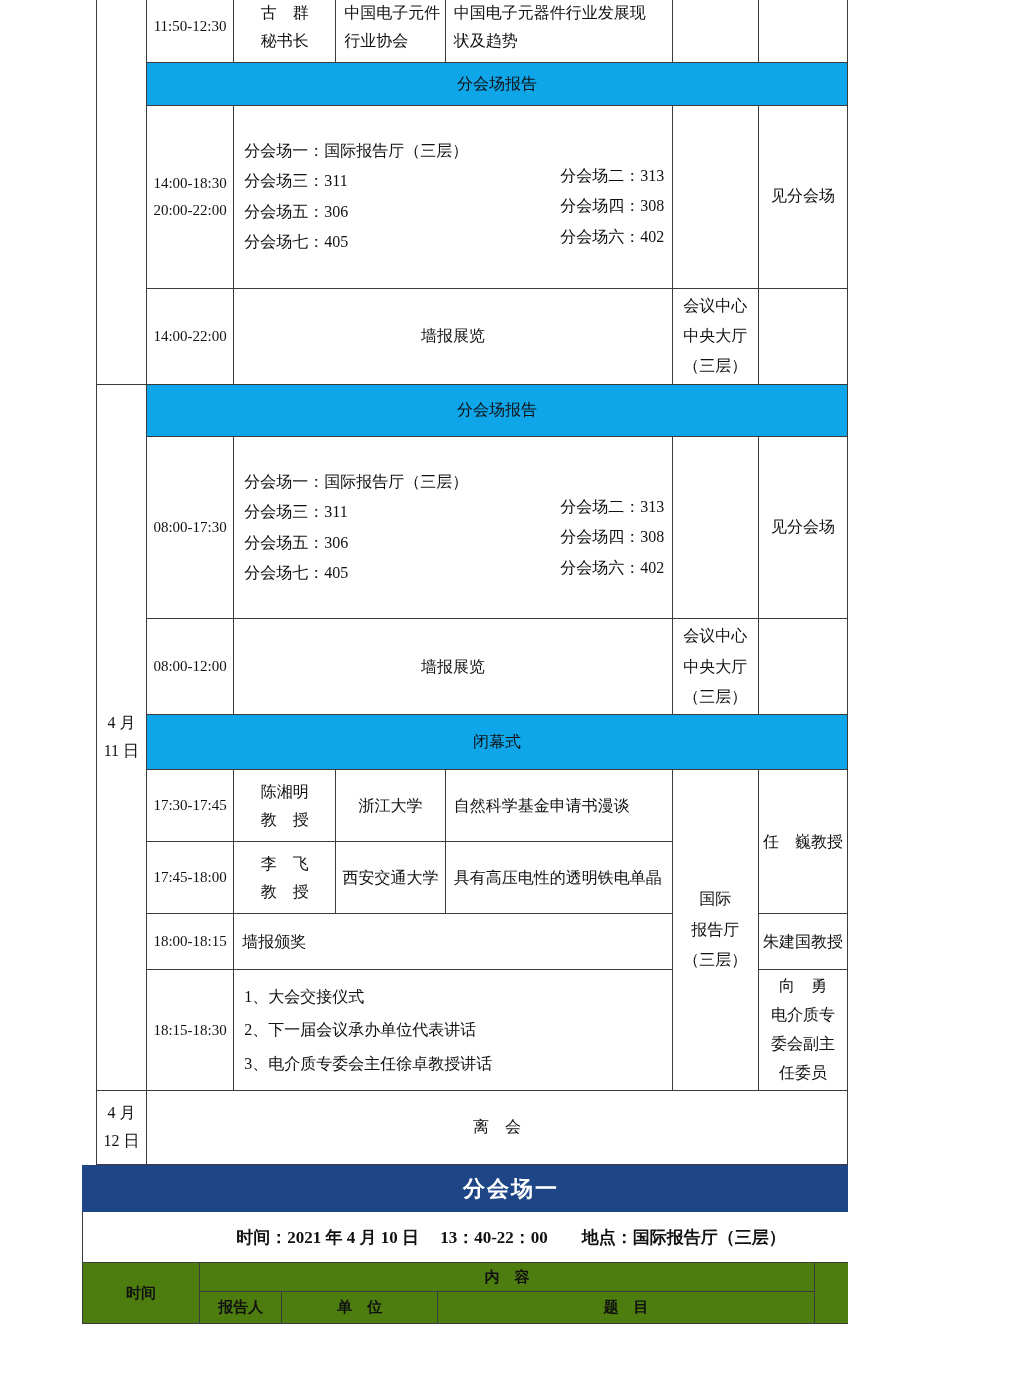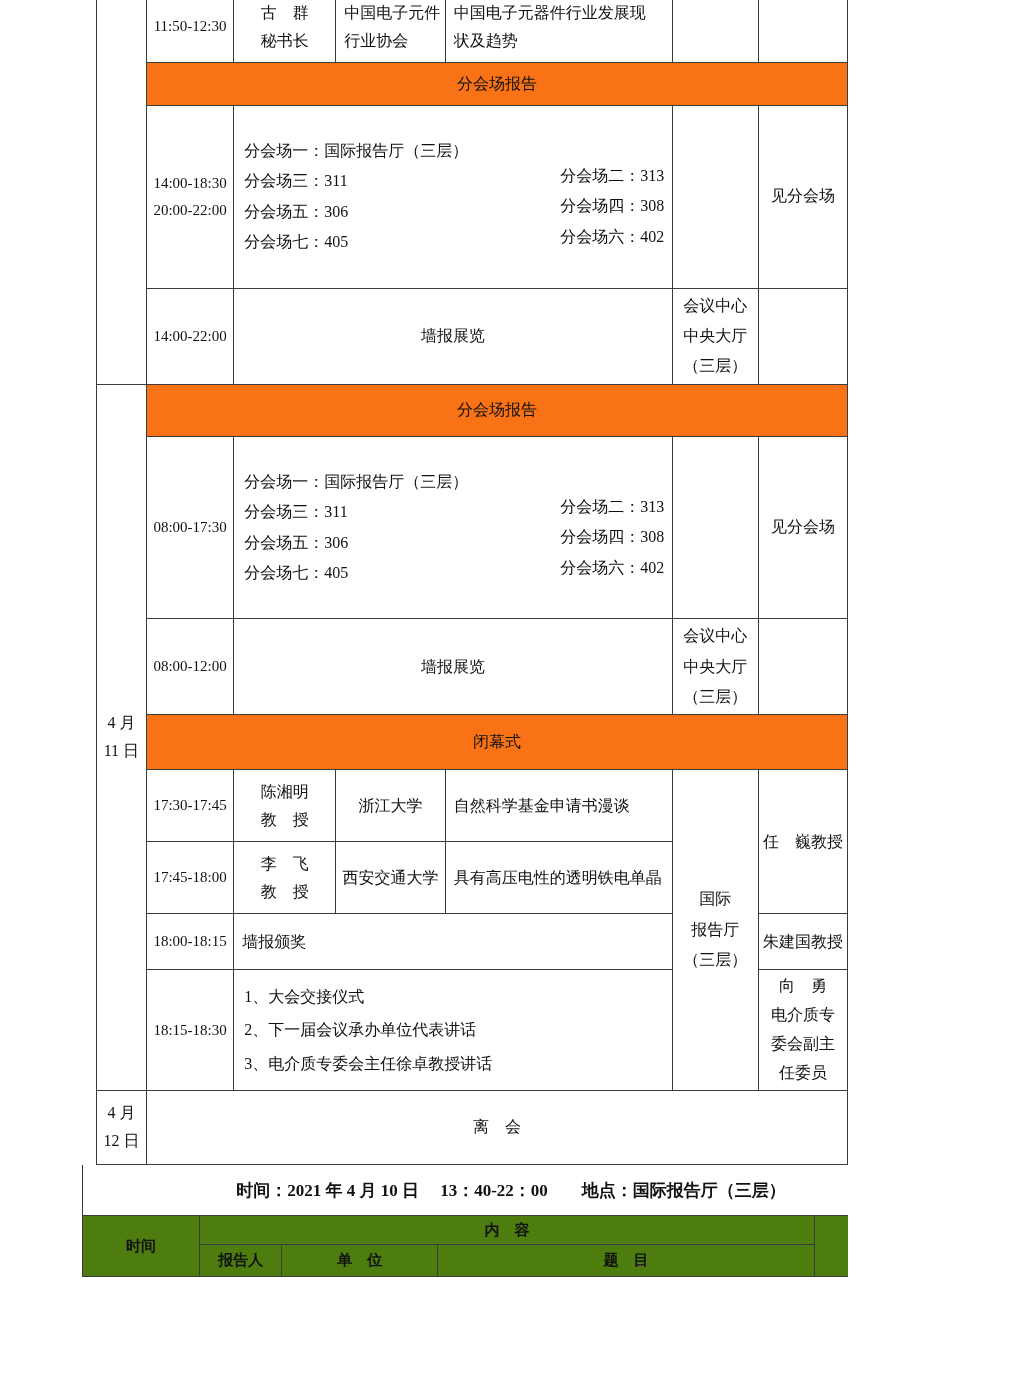--- a/index.html
+++ b/index.html
@@ -20,21 +20,21 @@
   td {
     border:1px solid #3b3b3b;
     vertical-align:middle;
     text-align:center;
     font-size:16px;
     white-space:pre-line;
     line-height:1.75;
     padding:2px 4px;
     overflow:hidden;
   }
-  .sec-header { background:#f97316; font-size:16px; }
+  .sec-header { background:#0ea5e9; font-size:16px; }
   .time-cell { font-size:15px; line-height:1.8; }
   .left-cell { text-align:left; padding-left:8px; }
   .venues { display:flex; text-align:left; padding-left:6px; line-height:1.9; }
   .venues .vcol-left { width:316px; }
   .venues .vcol-right { flex:1;margin-top:25px; }
   .items-cell { text-align:left; padding-left:10px; line-height:2.1; }
   .loc-cell { line-height:1.9; }
   .host-cell { line-height:1.8; }
 
   
@@ -195,20 +195,21 @@
       <tr style="height:74px">
         <td>4 月
 12 日</td>
         <td colspan="6">离　会</td>
       </tr>
     </tbody>
       </table>
   </div>
 
   <div class="session-block">
+    <div class="session-title">分会场一</div>
     <div class="session-info">时间：2021 年 4 月 10 日　 13：40-22：00　　地点：国际报告厅（三层）</div>
     <table class="session-head-table">
       <colgroup>
         <col style="width:117px">
           <col style="width:82px">
           <col style="width:156px">
           <col style="width:376px">
           <col style="width:125px">
       </colgroup>
       <tbody>

